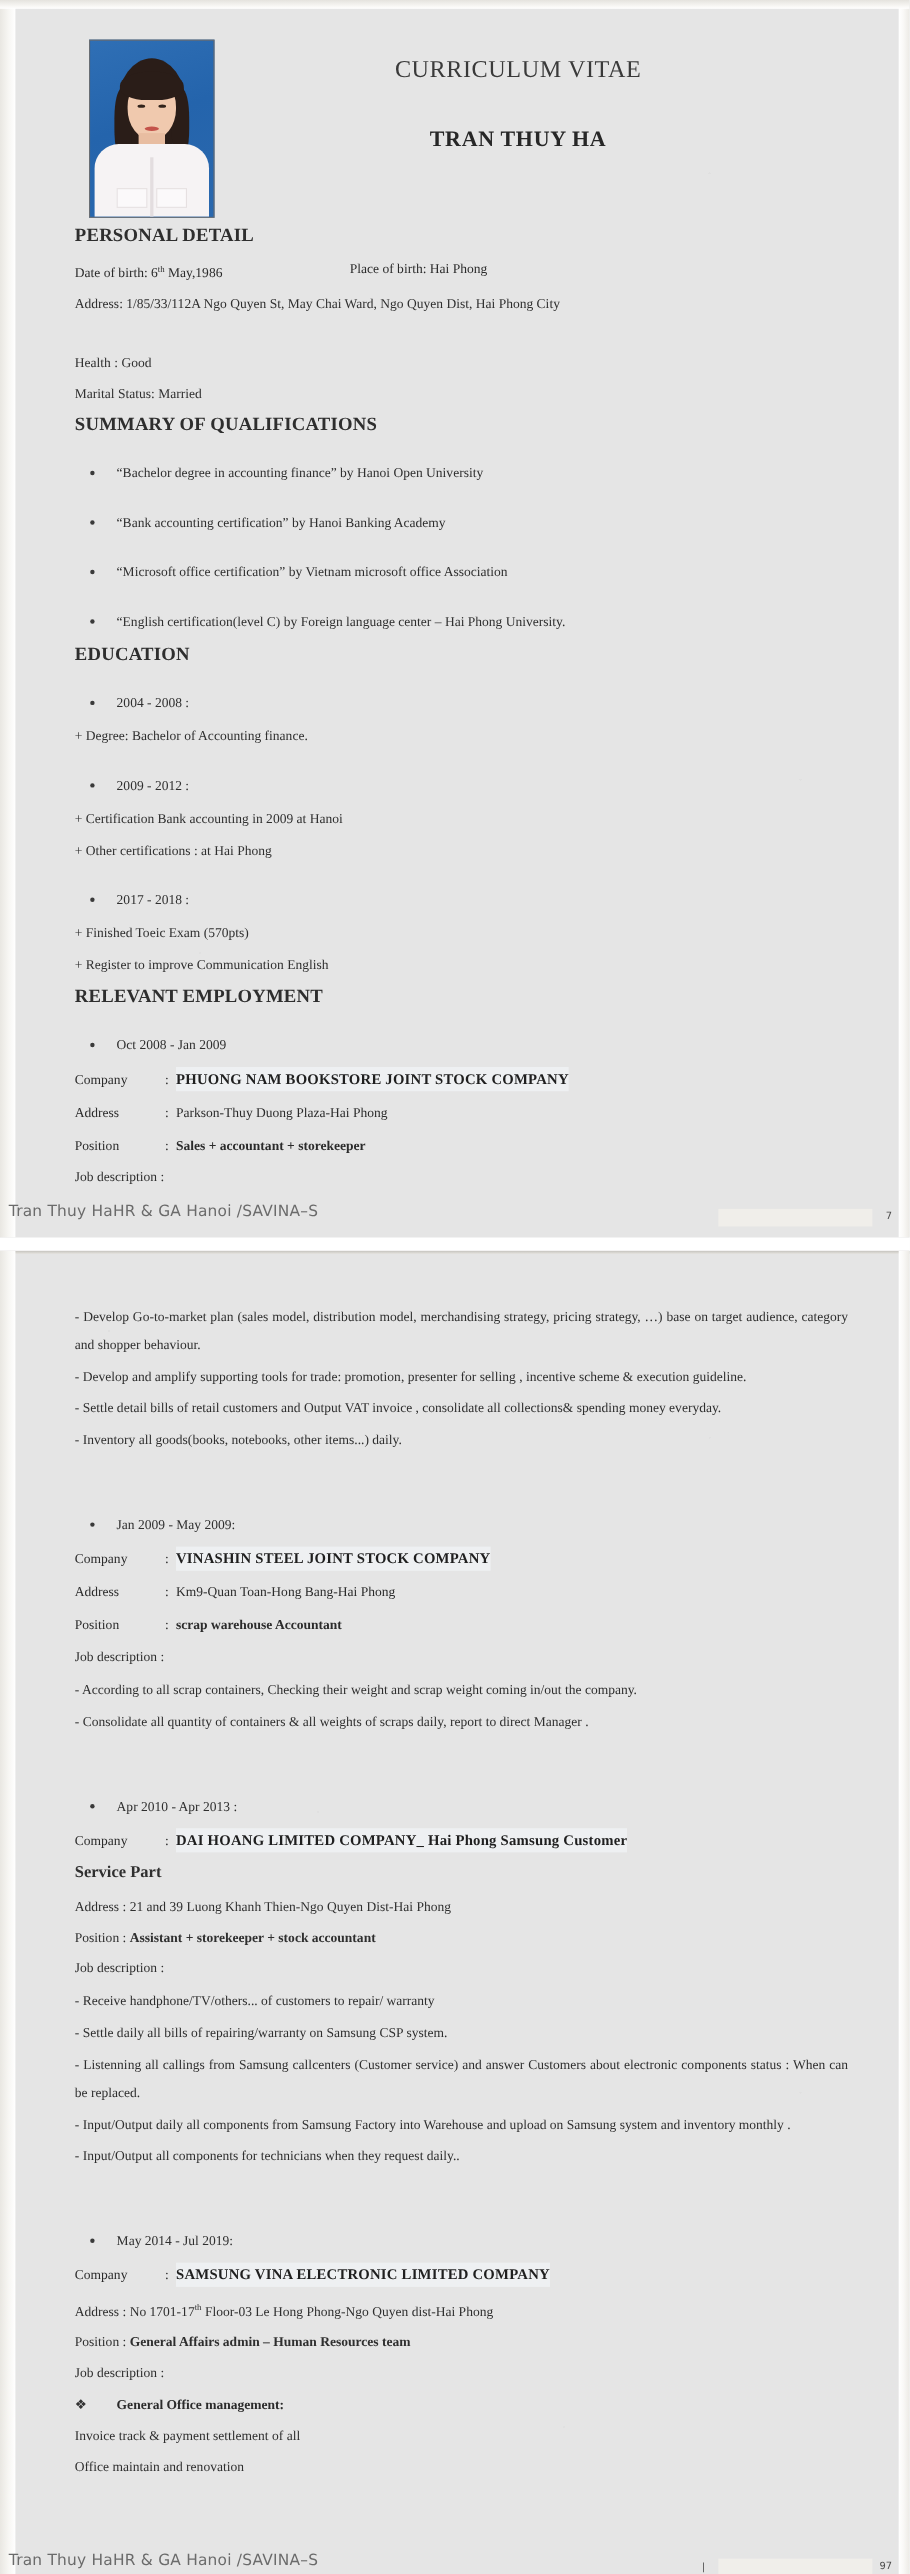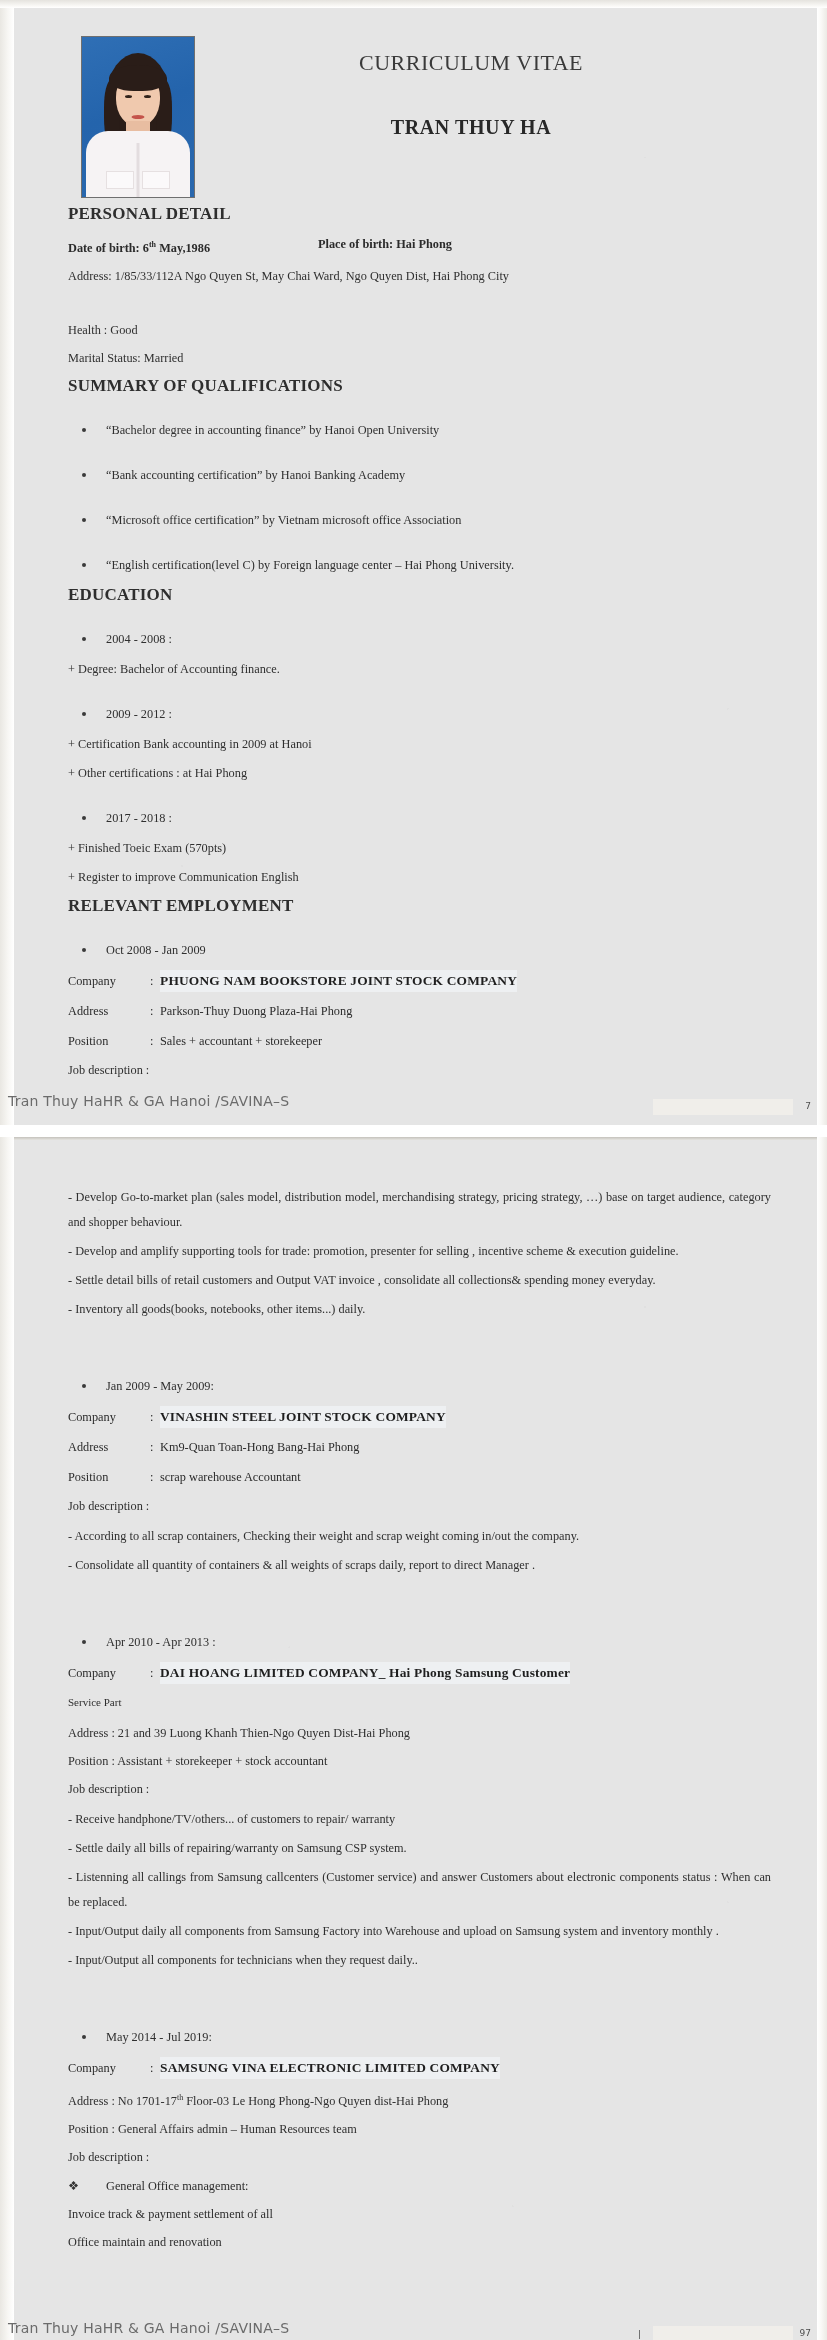--- a/index.html
+++ b/index.html
@@ -172,21 +172,20 @@
     font-size:12.3px;
     line-height:21px;
     margin:0 0 7px 0;
     color:#2f2f2f;
   }
   .row2{
     display:flex;
     font-size:12.3px;
     line-height:21px;
     margin:0 0 7px 0;
-    font-weight:bold;
   }
   .row2 .c1{width:250px;}
   .spacer-md{height:26px;}
 
   ul.bullets{
     list-style:none;
     margin:0;
     padding:0;
   }
   ul.bullets li{
@@ -213,21 +212,21 @@
   }
   .job-row{
     display:flex;font-size:12.3px;line-height:22px;margin-bottom:8px;
   }
   .job-row .lbl{width:82px;flex:0 0 auto;}
   .job-row .sep{width:10px;flex:0 0 auto;}
   .company-name{
     font-weight:bold;font-size:13.4px;letter-spacing:.2px;color:#1f1f1f;
     background:#eef0f2;
   }
-  .bold{font-weight:normal;}
+  .bold{font-weight:bold;}
   .para{
     font-size:12.3px;
     line-height:25px;
     text-align:justify;
     margin:0 0 4px 0;
     color:#2f2f2f;
   }
   .para.nojust{text-align:left;}
   .diamond-row{
     font-size:12.3px;line-height:23px;margin:0 0 6px 0;
@@ -408,21 +407,21 @@
     <div class="spacer-md"></div>
 
     <ul class="bullets">
       <li class="u"><span class="u-date">Apr 2010 - Apr 2013 :</span></li>
     </ul>
     <div class="job-row">
       <span class="lbl">Company</span>
       <span class="sep">:</span>
       <span class="company-name">DAI  HOANG  LIMITED  COMPANY_  Hai  Phong  Samsung  Customer</span>
     </div>
-    <div class="line bold" style="font-size:11px;margin-bottom:10px;">Service Part</div>
+    <div class="line bold" style="font-size:15px;margin-bottom:10px;">Service Part</div>
     <div class="line">Address : 21 and 39 Luong Khanh Thien-Ngo Quyen Dist-Hai Phong</div>
     <div class="line"><span>Position : </span><span class="bold">Assistant + storekeeper + stock accountant</span></div>
     <div class="line">Job description :</div>
     <p class="para nojust">- Receive handphone/TV/others... of customers to repair/ warranty</p>
     <p class="para nojust">- Settle daily all bills of repairing/warranty on Samsung CSP system.</p>
     <p class="para">- Listenning all callings from Samsung callcenters (Customer service) and answer Customers about electronic components status : When can be replaced.</p>
     <p class="para">- Input/Output   daily all components from Samsung Factory into Warehouse and upload on Samsung system  and inventory monthly .</p>
     <p class="para nojust">- Input/Output all components for technicians when they request daily..</p>
 
     <div class="spacer-md"></div>

